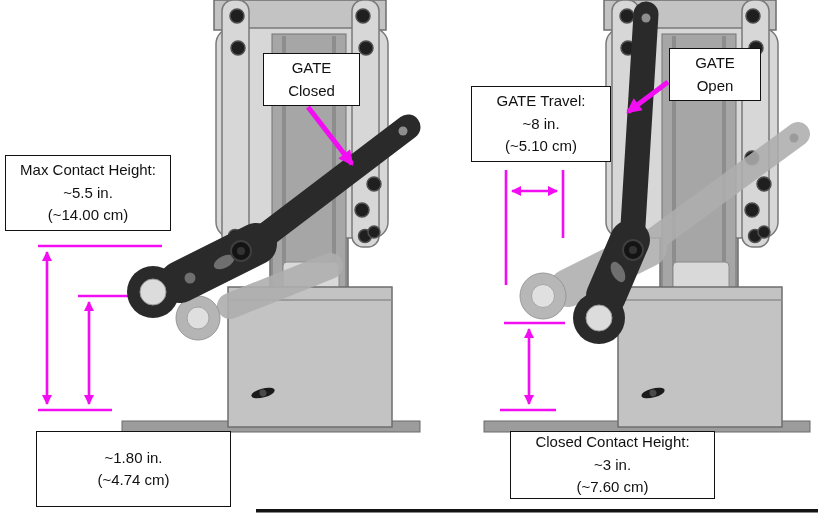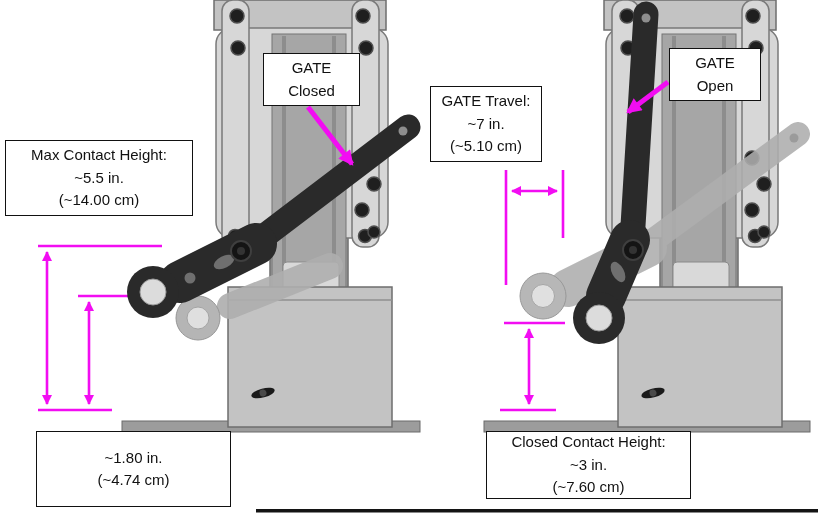--- a/index.html
+++ b/index.html
@@ -184,41 +184,41 @@
     </g>
 
     <rect x="256" y="509" width="562" height="3.5" fill="#141414"></rect>
   </svg>
 
   <div class="label-box" style="left:263px;top:53px;width:97px;height:53px">
     <span>GATE</span>
     <span>Closed</span>
   </div>
 
-  <div class="label-box" style="left:5px;top:140px;width:188px;height:76px">
+  <div class="label-box" style="left:5px;top:155px;width:166px;height:76px">
     <span>Max Contact Height:</span>
     <span>~5.5 in.</span>
     <span>(~14.00 cm)</span>
   </div>
 
   <div class="label-box" style="left:36px;top:431px;width:195px;height:76px">
     <span>~1.80 in.</span>
     <span>(~4.74 cm)</span>
   </div>
 
-  <div class="label-box" style="left:430px;top:86px;width:112px;height:76px">
+  <div class="label-box" style="left:471px;top:86px;width:140px;height:76px">
     <span>GATE Travel:</span>
-    <span>~7 in.</span>
+    <span>~8 in.</span>
     <span>(~5.10 cm)</span>
   </div>
 
   <div class="label-box" style="left:669px;top:48px;width:92px;height:53px">
     <span>GATE</span>
     <span>Open</span>
   </div>
 
-  <div class="label-box" style="left:486px;top:431px;width:205px;height:68px">
+  <div class="label-box" style="left:510px;top:431px;width:205px;height:68px">
     <span>Closed Contact Height:</span>
     <span>~3 in.</span>
     <span>(~7.60 cm)</span>
   </div>
 
 </div>
 
 </body></html>

